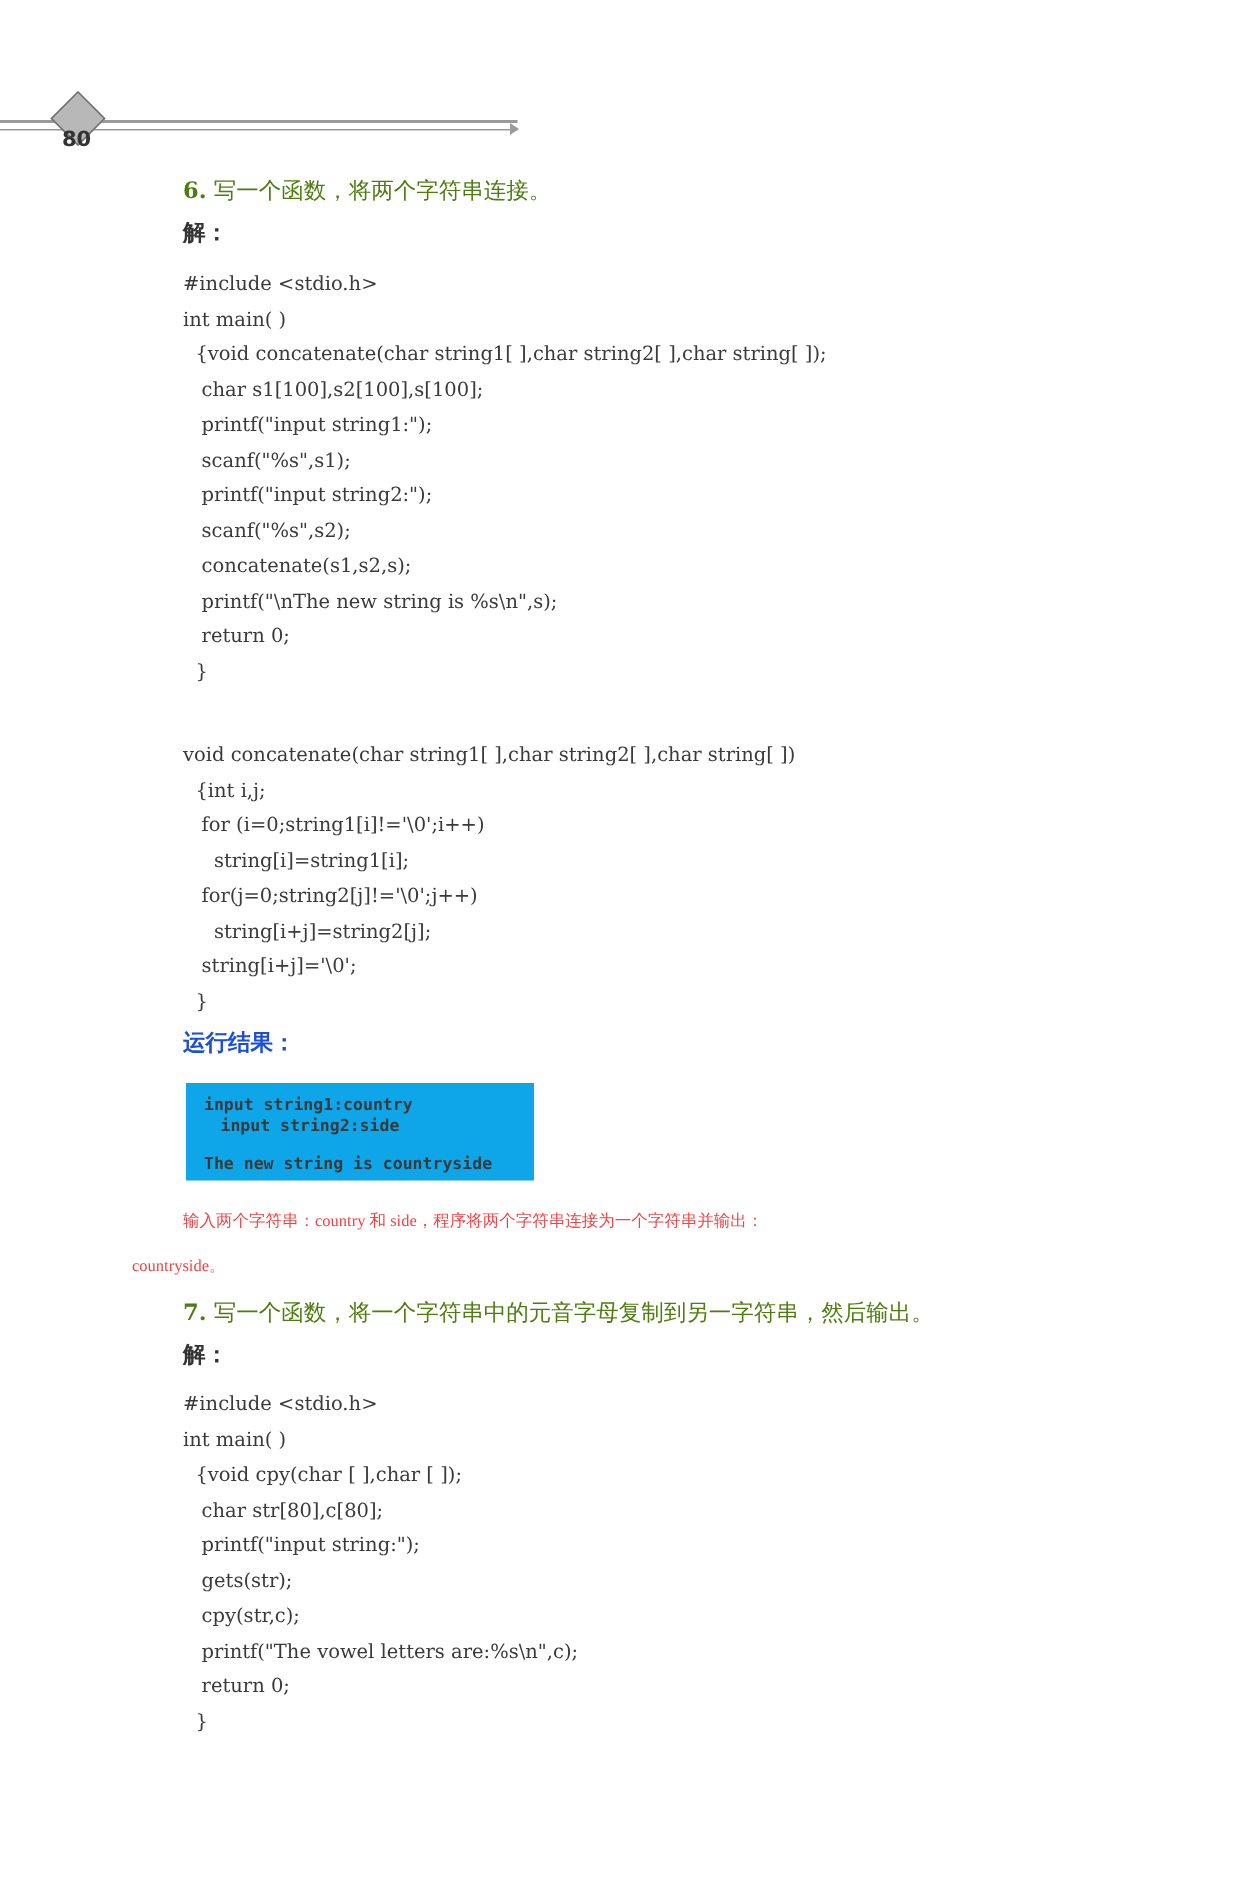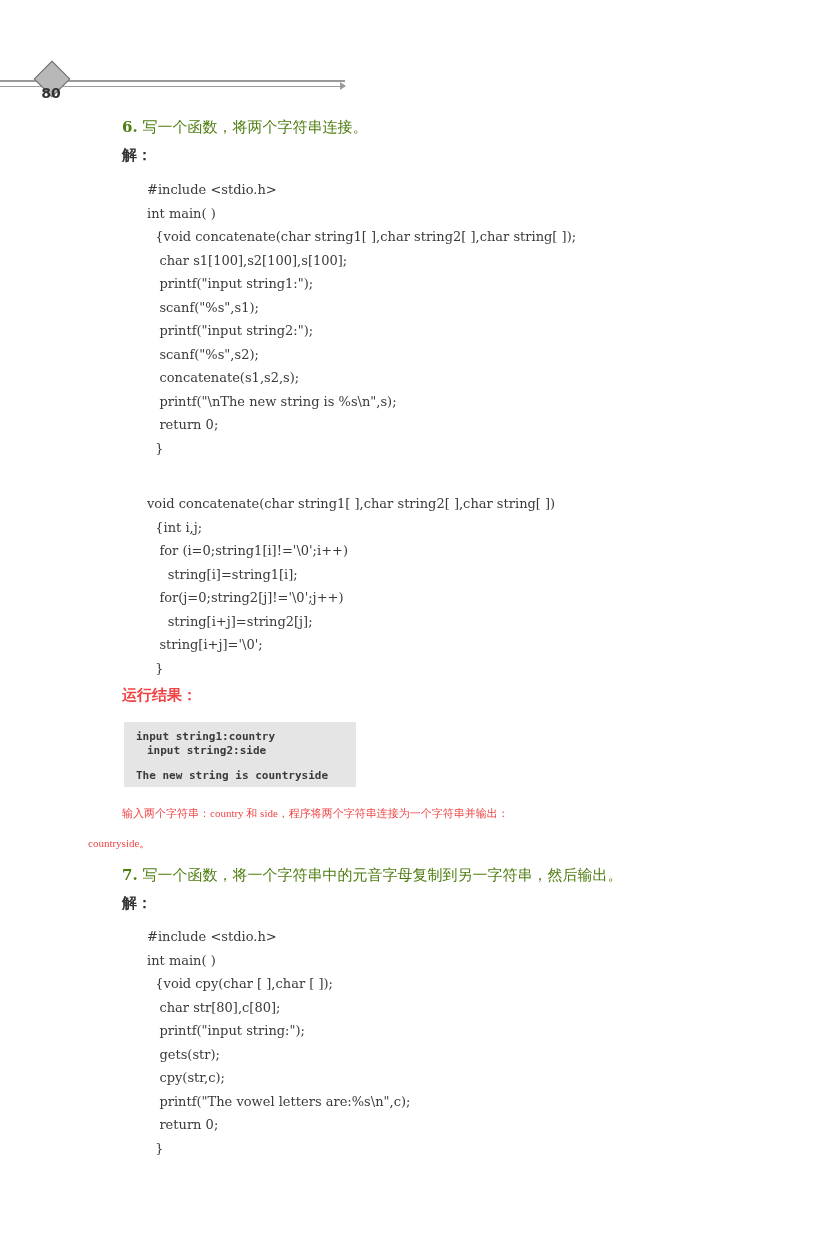--- a/index.html
+++ b/index.html
@@ -17,26 +17,26 @@
       border: 1px solid #6e6e6e; transform: rotate(45deg); }
     .badge .num { position: absolute; left: 0; top: 24px; width: 34px; text-align: center;
       font-family: "DejaVu Sans", sans-serif; font-weight: bold; font-size: 14px; color: #333; }
     .book-title { position: absolute; left: 88px; top: 2px; font-family: "DejaVu Sans", sans-serif;
       font-size: 18px; color: #555; letter-spacing: 1px; white-space: nowrap; }
 
     .q { position: absolute; left: 122px; font-family: "DejaVu Sans", sans-serif; font-size: 15px; color: #4d7c0f; white-space: nowrap; }
     .q b { font-family: "DejaVu Serif", serif; }
     .jie { position: absolute; left: 122px; font-family: "DejaVu Sans", sans-serif; font-weight: bold; font-size: 15px; color: #333; }
 
-    .code { position: absolute; left: 122px; font-family: "DejaVu Serif", serif; font-size: 13px; color: #3a3a3a; margin-left: 25px; }
+    .code { position: absolute; left: 122px; font-family: "DejaVu Serif", serif; font-size: 13px; color: #3a3a3a; }
     .code .ln { height: 23.5px; line-height: 23.5px; white-space: pre; }
 
     .run-label { position: absolute; left: 122px; top: 686px; font-family: "DejaVu Sans", sans-serif;
-      font-weight: bold; font-size: 15px; color: #ef4444; }
-    .console { position: absolute; left: 124px; top: 722px; width: 232px; height: 65px; background: #e5e5e5; }
+      font-weight: bold; font-size: 15px; color: #1d4ed8; }
+    .console { position: absolute; left: 124px; top: 722px; width: 232px; height: 65px; background: #0ea5e9; }
     .console .cl { position: absolute; left: 12px; font-family: "DejaVu Sans Mono", monospace; font-weight: bold;
       font-size: 11px; color: #3a3a3a; white-space: pre; }
 
     .para { position: absolute; font-family: Liberation Serif, serif; font-size: 11px; color: #ef4444; white-space: nowrap; }
   </style>
 </head>
 <body>
 
 <div class="header">
   <div class="line1"></div>

